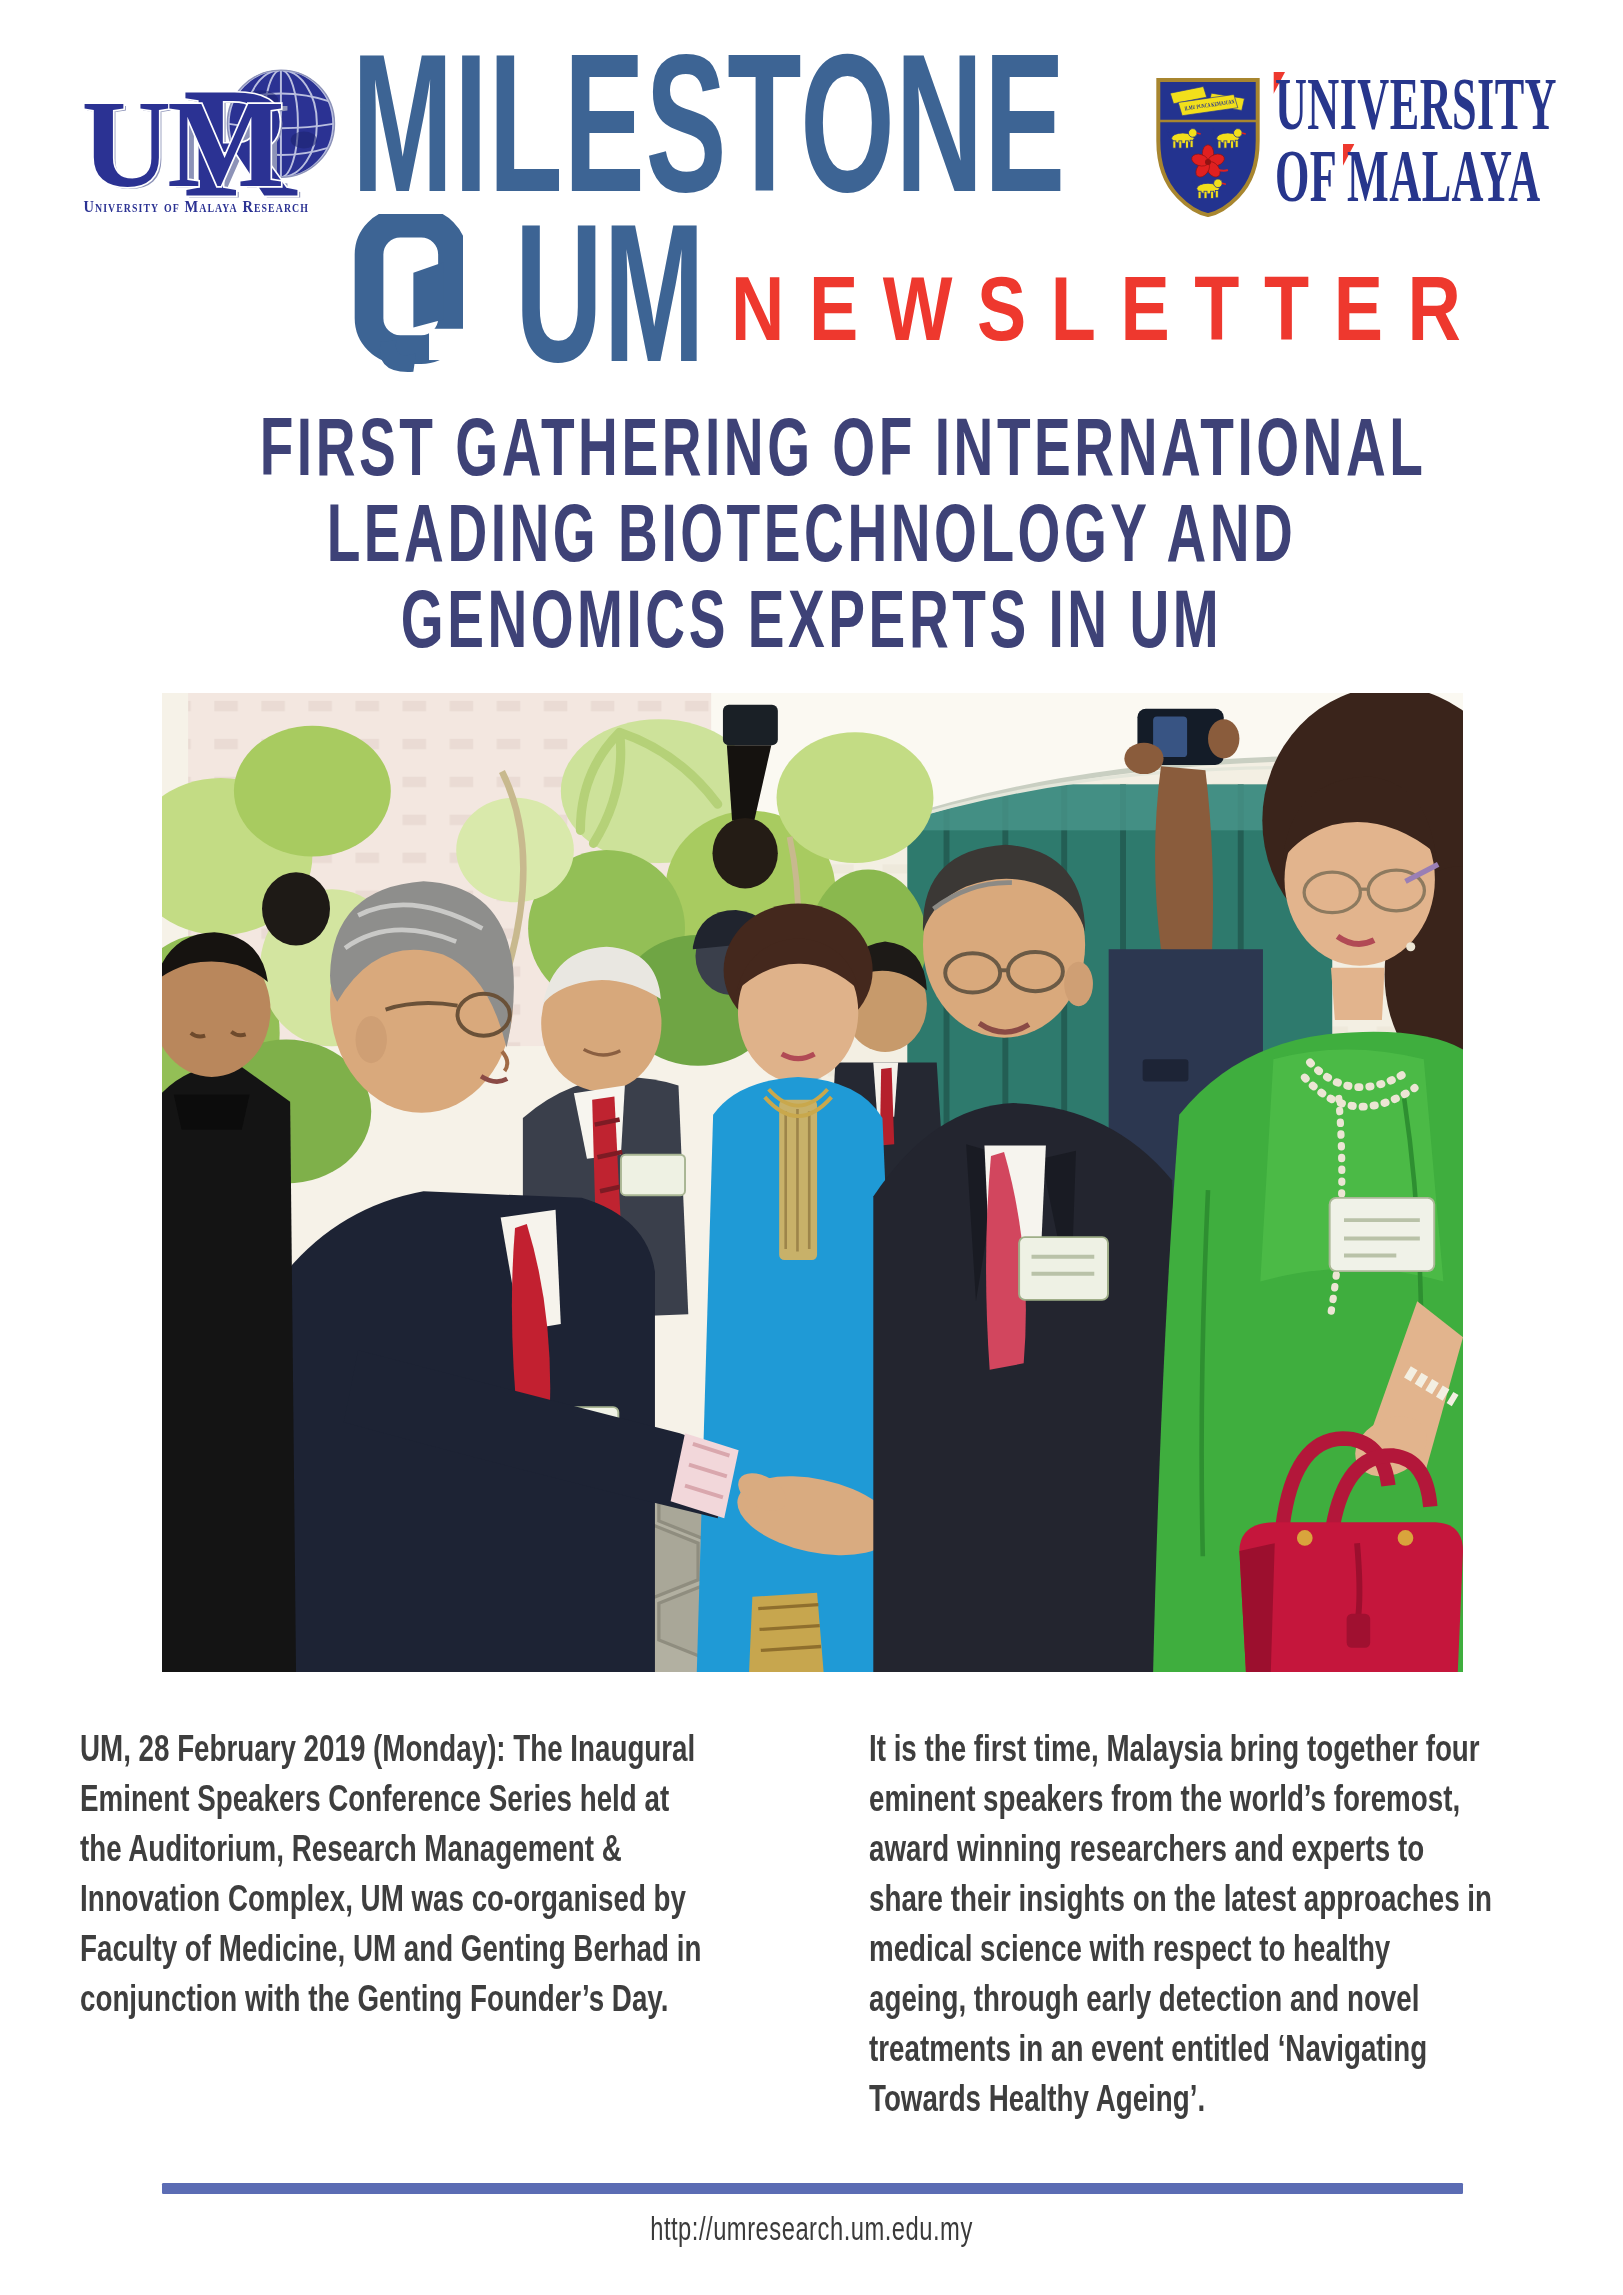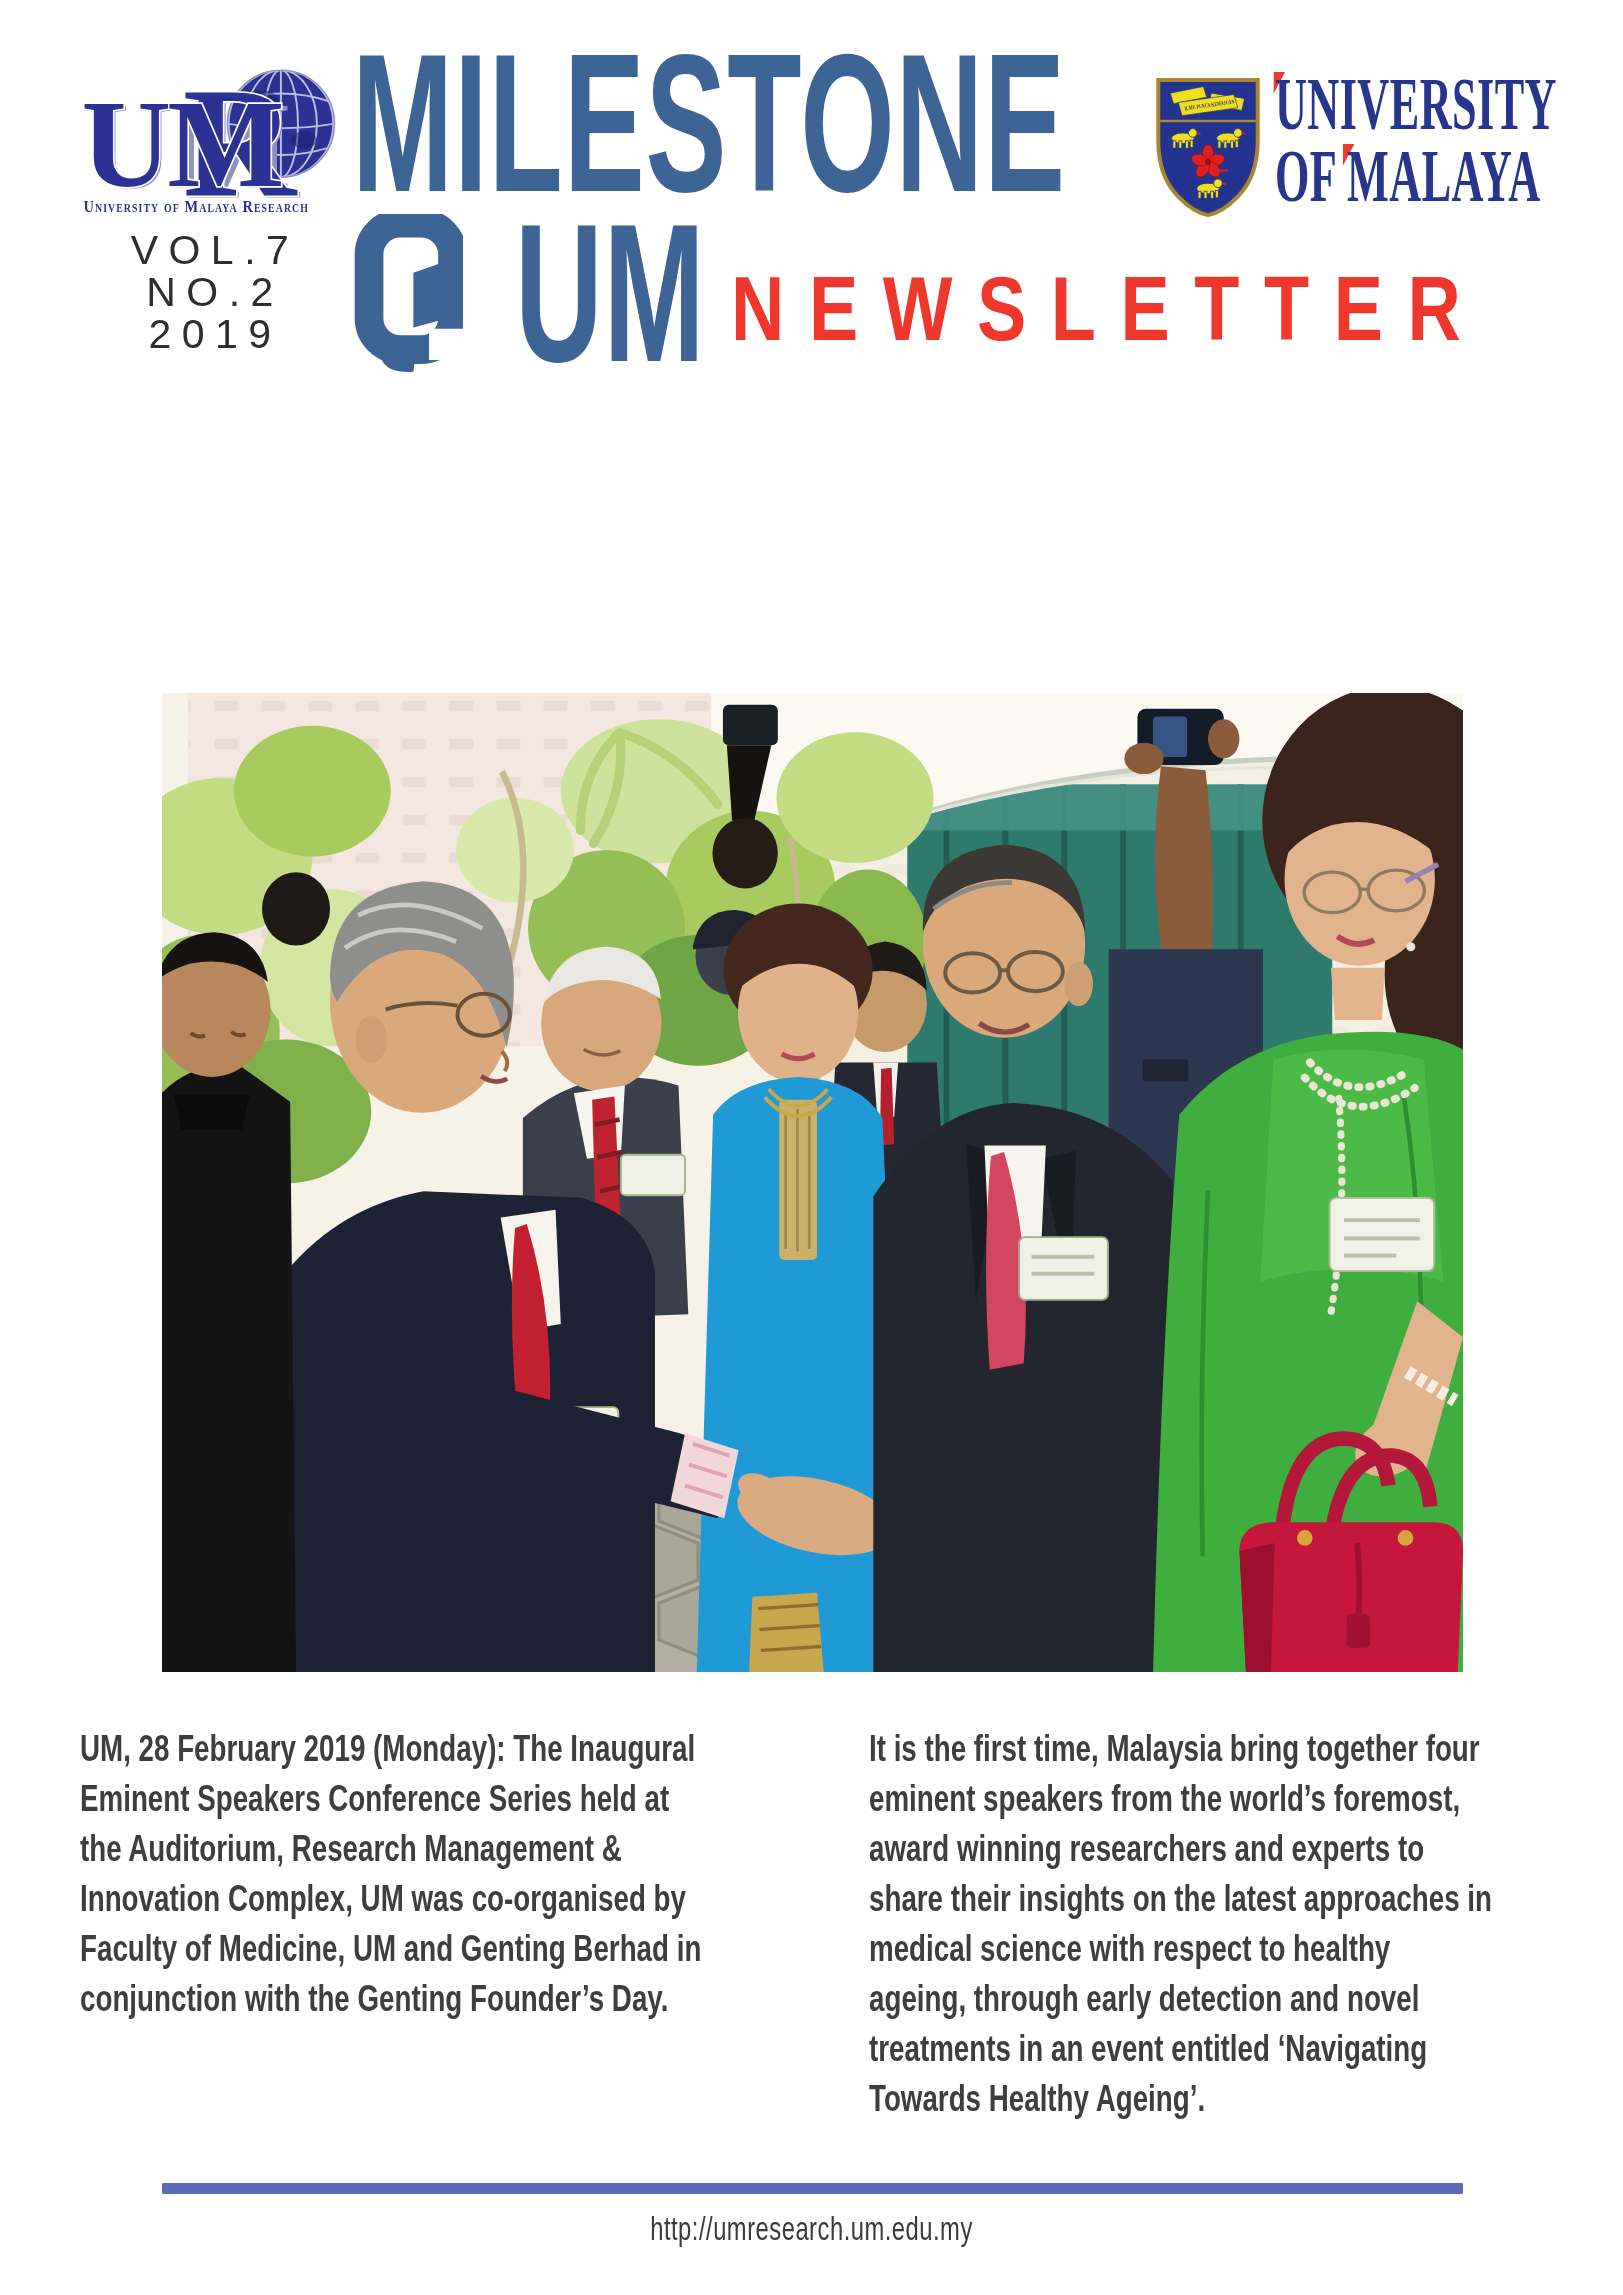--- a/index.html
+++ b/index.html
@@ -83,25 +83,20 @@
     <circle cx="310" cy="105" r="82" fill="none" stroke="#8d93b8" stroke-width="2"></circle>
     <g font-family="'Liberation Serif',serif" font-weight="700">
       <text x="164" y="219" font-size="240" fill="#8d93b8">R</text>
       <text x="9" y="204" font-size="190" fill="#8d93b8">UM</text>
       <text x="160" y="215" font-size="240" fill="#2b3293" stroke="#ffffff" stroke-width="5" paint-order="stroke">R</text>
       <text x="5" y="200" font-size="190" letter-spacing="-6" fill="#2b3293" stroke="#ffffff" stroke-width="5" paint-order="stroke">UM</text>
       <text x="8" y="240" font-size="27" letter-spacing="2" fill="#2b3293" style="font-variant:small-caps" textLength="345" lengthAdjust="spacingAndGlyphs">University of Malaya Research</text>
     </g>
   </svg>
 
-  <div class="issue">
-    <div>VOL.7</div>
-    <div>NO.2</div>
-    <div>2019</div>
-  </div>
 
   <div class="title-word">MILESTONE</div>
 
   <div class="title-line2">
     <svg class="at-svg" viewBox="0 0 170 250">
       <rect x="26" y="14" width="128" height="194" rx="48" fill="none" class="stroke-tblue" stroke-width="44"></rect>
       <path d="M94,90 L140,74 L140,162 L94,174 Z" class="fill-tblue"></path>
       <rect x="118" y="176" width="60" height="48" fill="#ffffff"></rect>
       <path d="M44,196 Q34,246 94,242 L98,214 Q62,224 68,194 Z" class="fill-tblue"></path>
     </svg>
@@ -149,20 +144,25 @@
     <use href="#tiger" transform="translate(83,168)"></use>
   </svg>
 
   <div class="university">
     <span class="red-accent acc-u"></span>
     <span class="red-accent acc-m"></span>
     <div class="uline">UNIVERSITY</div>
     <div class="uline">OF MALAYA</div>
   </div>
 
+  <div class="headline">
+    <div class="headline-line">FIRST GATHERING OF INTERNATIONAL</div>
+    <div class="headline-line">LEADING BIOTECHNOLOGY AND</div>
+    <div class="headline-line">GENOMICS EXPERTS IN UM</div>
+  </div>
 
   <div class="photo-wrap">
   <svg viewBox="0 0 1990 1497" preserveAspectRatio="none" role="img" aria-label="Dignitaries in suits and traditional dress greeting each other outdoors in front of greenery and a university building">
     <defs>
       <pattern id="winA" width="72" height="58" patternUnits="userSpaceOnUse">
         <rect x="8" y="12" width="36" height="16" fill="#e2d2ca"></rect>
       </pattern>
       <pattern id="winB" width="84" height="62" patternUnits="userSpaceOnUse">
         <rect x="10" y="14" width="40" height="14" fill="#e7e0d0"></rect>
       </pattern>

